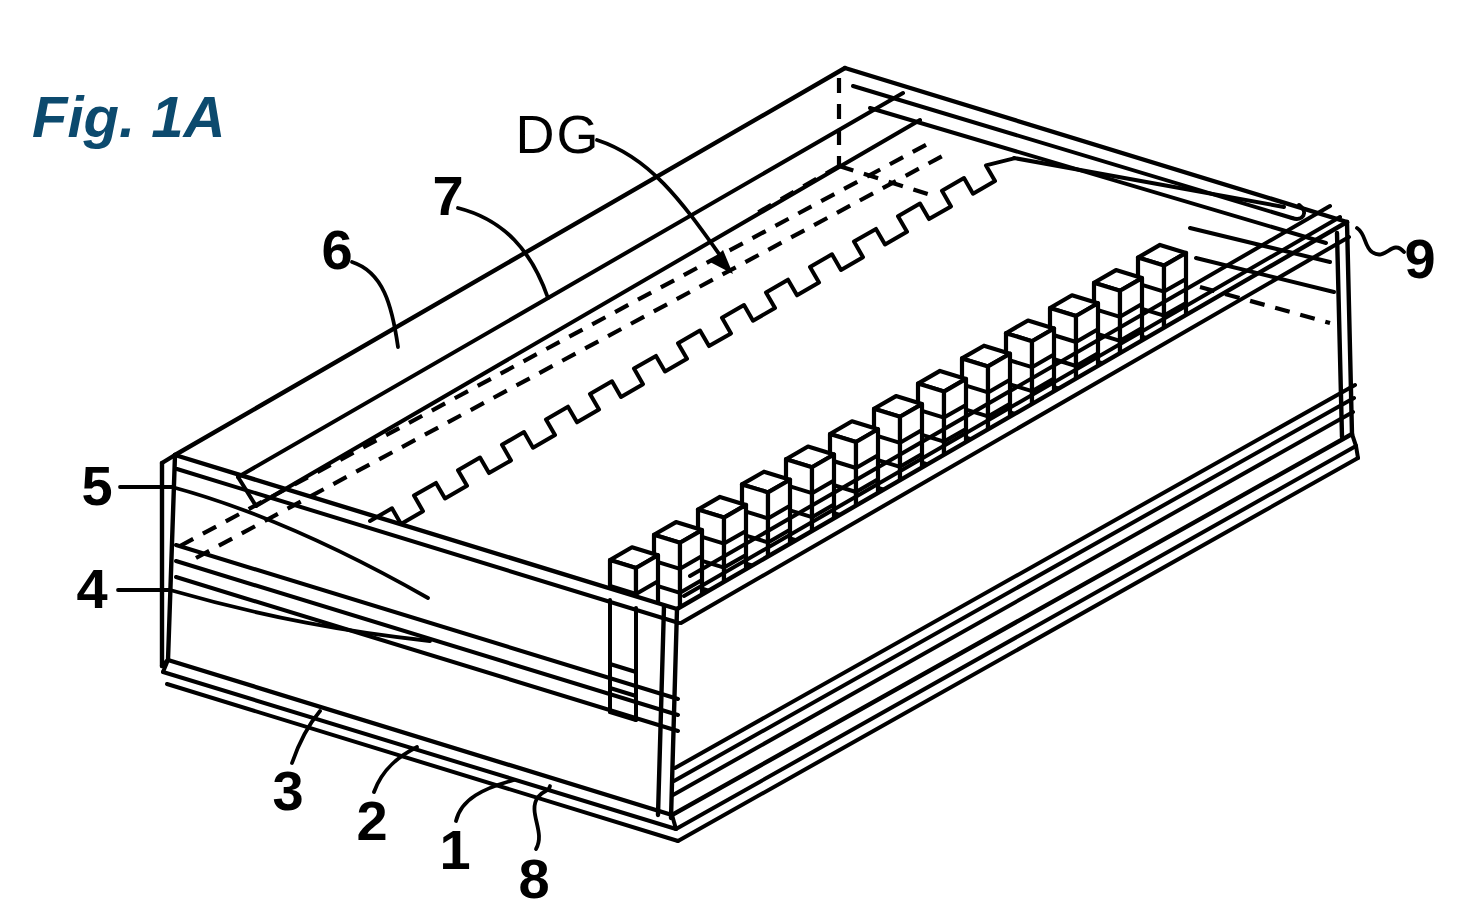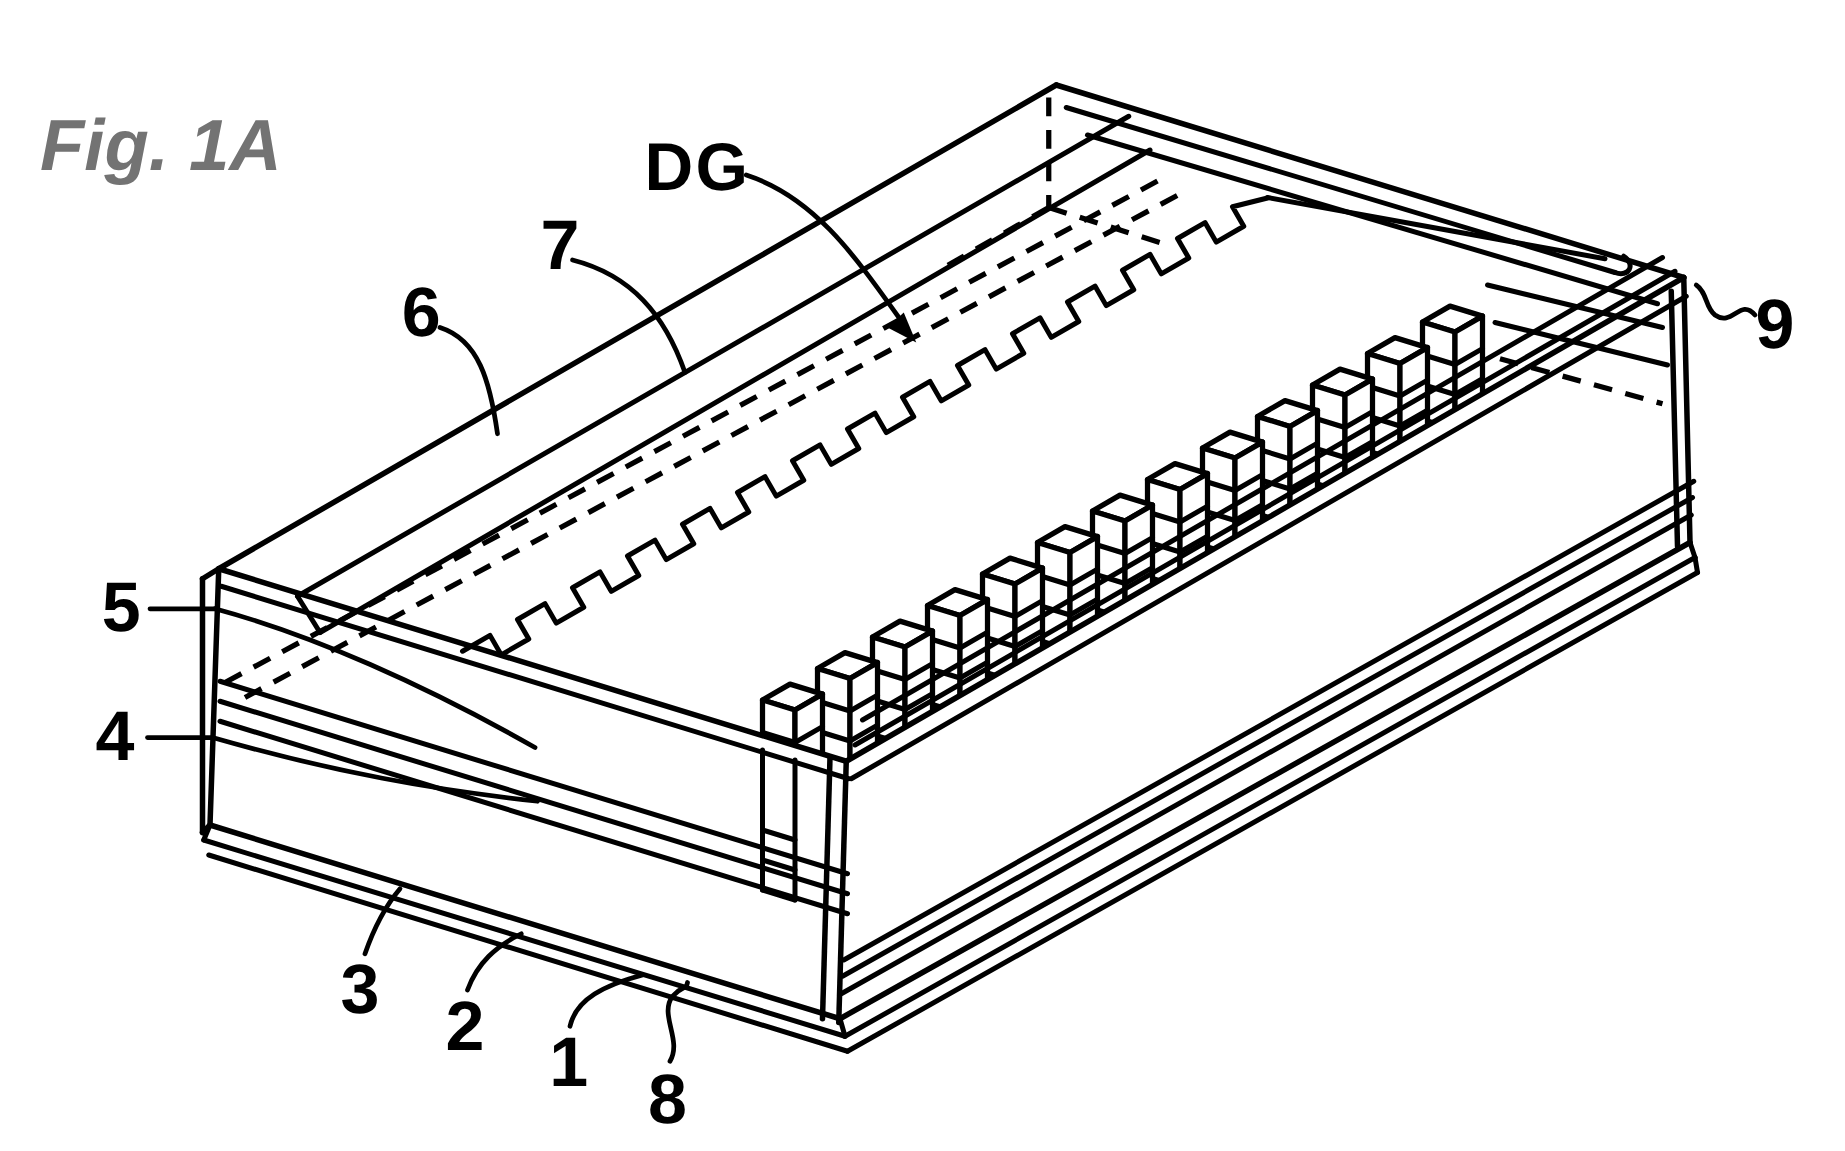--- a/index.html
+++ b/index.html
@@ -19,26 +19,26 @@
   .lead {fill:none;stroke:#000;stroke-width:3.8;stroke-linecap:round;}
   .fillface{fill:#fff;stroke:none;}
   
   .lbl{
     position:absolute;
     transform:translate(-50%,-50%);
     font-size:56px;font-weight:600;color:#000;
     white-space:nowrap;line-height:1;
     user-select:none;
   }
-  .lbl-dg{font-size:54px;font-weight:700;letter-spacing:2px;}
+  .lbl-dg{font-size:54px;font-weight:400;letter-spacing:2px;}
   .fig-caption{
     position:absolute;left:32px;top:88px;
     transform:none;
     font-size:58px;font-weight:bold;font-style:italic;
-    color:#737373;line-height:1;white-space:nowrap;
+    color:#0c4a6e;line-height:1;white-space:nowrap;
   }
 </style>
 </head>
 <body>
 
 <div class="canvas">
 
   <svg width="1476" height="921" viewBox="0 0 1476 921">
 
     <defs>

